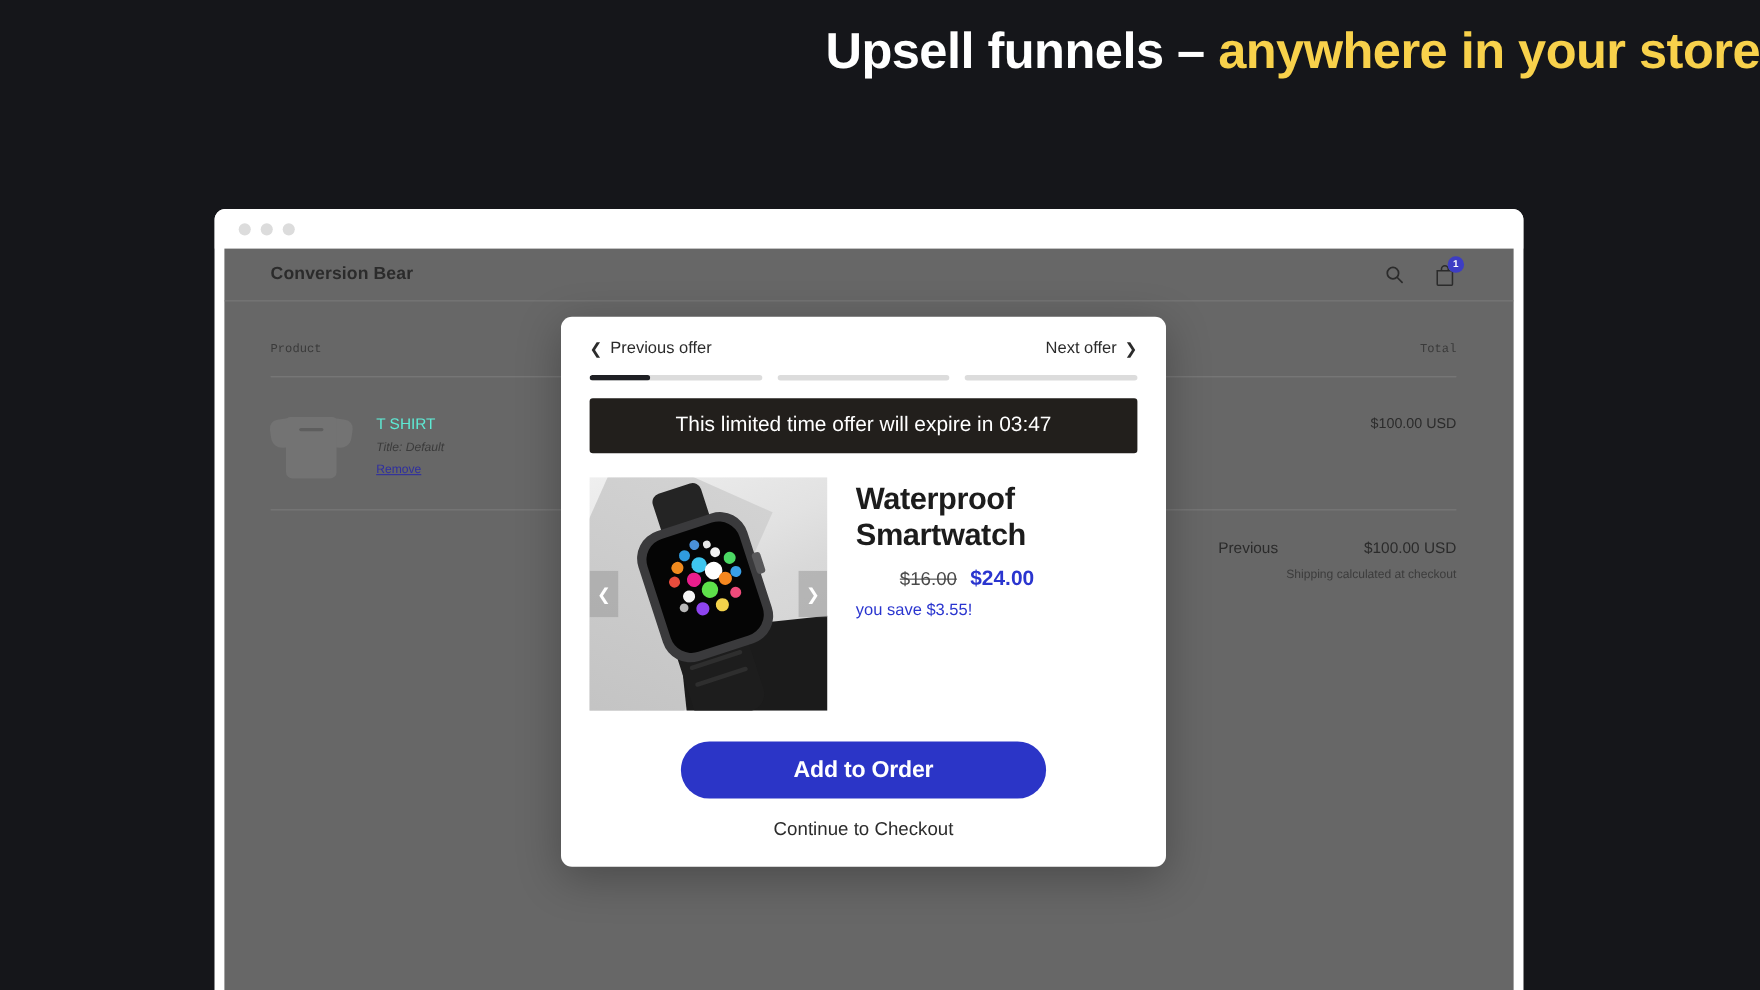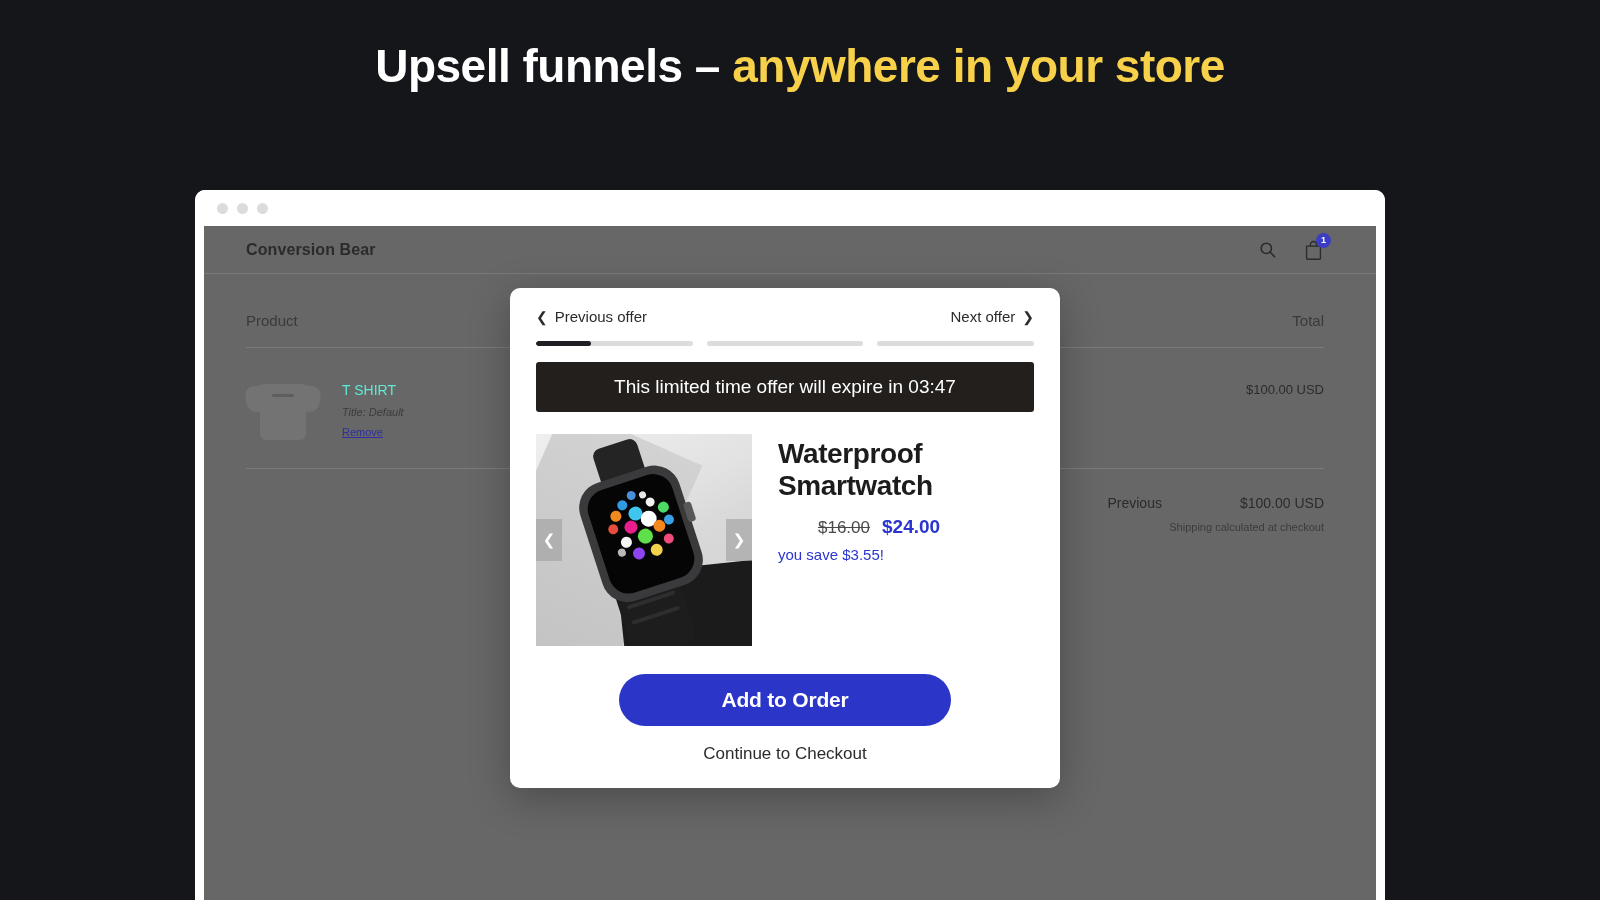--- a/index.html
+++ b/index.html
@@ -4,21 +4,21 @@
 <style>
   * { margin:0; padding:0; box-sizing:border-box; }
   html, body { width:1600px; height:900px; overflow:hidden; }
   body {
     background:#15161a;
     font-family:"Liberation Sans", sans-serif;
     -webkit-font-smoothing:antialiased;
   }
 
   
-  .hero { width:1600px; padding-top:40px; text-align:center; }
+  .hero { width:1600px; padding-top:20px; text-align:right; }
   .hero-title {
     font-size:46px; font-weight:700; color:#ffffff;
     letter-spacing:-0.5px; line-height:1.15; white-space:nowrap;
   }
   .hero-title .accent { color:#f8d14b; }
   .hero-sub {
     margin-top:16px; font-size:34px; font-weight:400; color:#ffffff;
     letter-spacing:-0.3px; line-height:1.2; white-space:nowrap;
   }
 
@@ -51,22 +51,22 @@
   .icon-btn { position:relative; width:22px; height:24px; display:flex; align-items:center; justify-content:center; }
   .cart-badge {
     position:absolute; top:-5px; right:-7px;
     width:15px; height:15px; border-radius:50%;
     background:#3d3dc4; color:#fff; font-size:9px; font-weight:600;
     display:flex; align-items:center; justify-content:center;
   }
 
   .cart-wrap { padding:38px 52px 0 42px; color:#2e2e2e; }
   .cart-head {
-    display:flex; font-size:15px; color:#3a3a3a;
-    padding-bottom:18px; border-bottom:1px solid #7b7b7b;
+    display:flex; font-size:11px; color:#3a3a3a;
+    padding-bottom:18px; border-bottom:1px solid #7b7b7b;font-family:Liberation Mono, monospace;
   }
   .cart-head .col-total { margin-left:auto; }
 
   .cart-row { display:flex; padding:30px 0 26px; border-bottom:1px solid #7b7b7b; }
   .tshirt { width:74px; height:64px; position:relative; flex:none; margin-right:22px; }
   .tshirt-body {
     position:absolute; left:14px; top:6px; width:46px; height:56px;
     background:#737373; border-radius:4px 4px 6px 6px;
   }
   .tshirt-sleeve-l {

